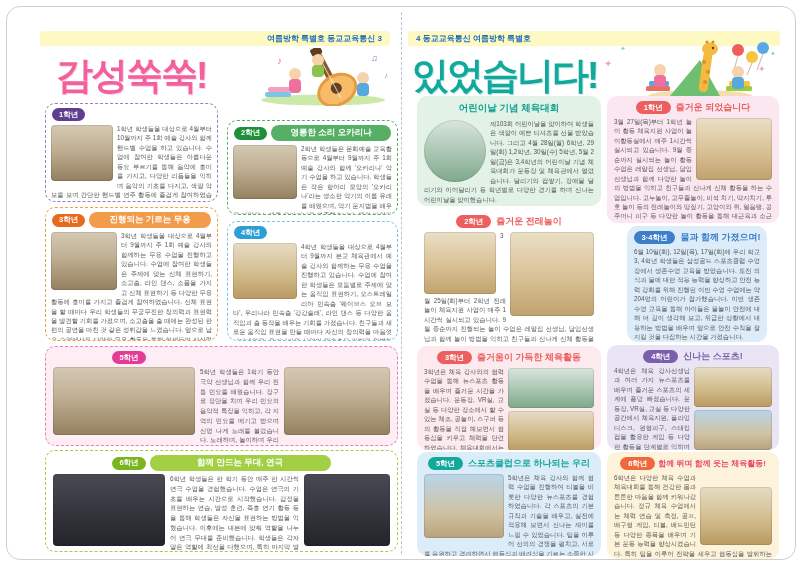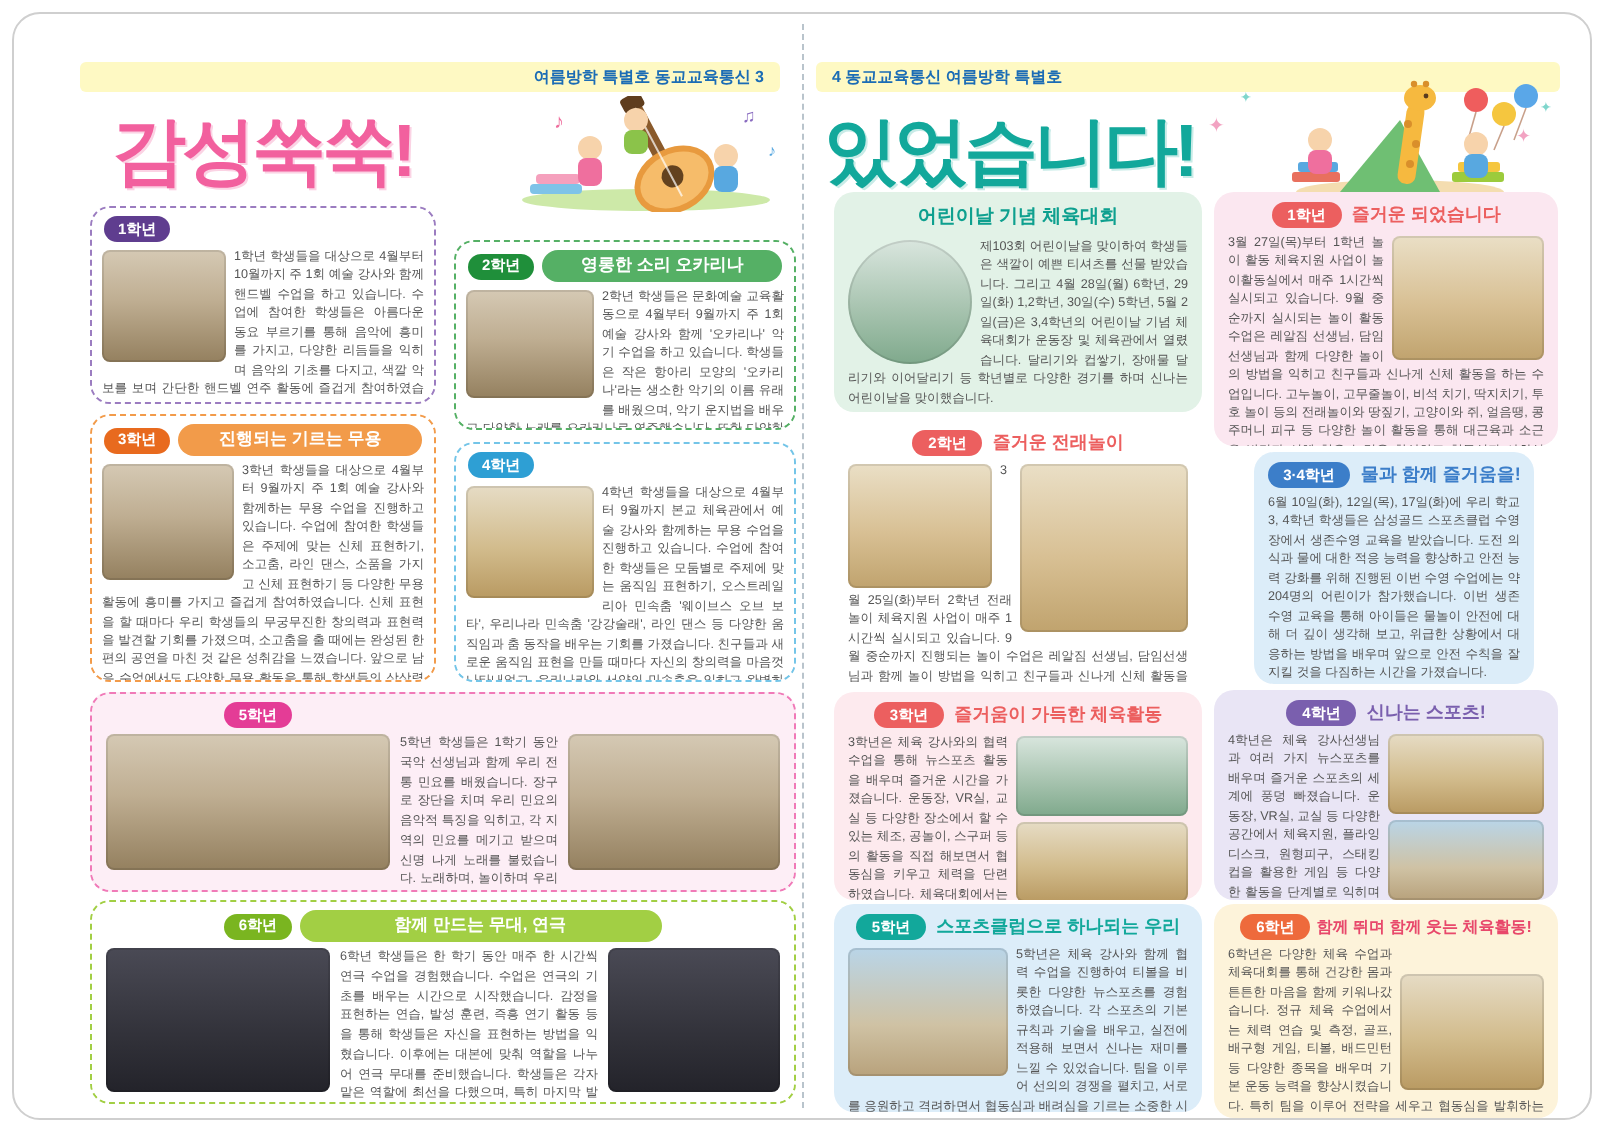--- a/index.html
+++ b/index.html
@@ -221,21 +221,21 @@
     <div class="rbody">
       <div class="ph ph-play fl" style="width:72px;height:62px;"></div>
       <div class="ph ph-play fr" style="width:84px;height:84px;"></div>
       <span>3월 25일(화)부터 2학년 전래놀이 체육지원 사업이 매주 1시간씩 실시되고 있습니다. 9월 중순까지 진행되는 놀이 수업은 레알짐 선생님, 담임선생님과 함께 놀이 방법을 익히고 친구들과 신나게 신체 활동을 하는 수업입니다. 전래놀이는 예로부터 전해 내려오는 민속놀이로 오랜 시간 동안 우리 민족의 문화와 함께해 온 전통 놀이입니다. 고누놀이, 고무줄놀이, 비석치기 등의 전래놀이 활동을 통해 체력이 향상되고, 친구를 배려하는 사회성과 서로 협력하는 공동체 의식을 키울 수 있었습니다.</span>
     </div>
   </section>
 
   <section class="rsec" style="left:607px;top:226px;width:140px;height:116px;background:#dcedf9;margin-left:20px;--c1:#3c7ec9;">
     <div class="rhead">
       <span class="rbadge">3·4학년</span>
-      <span class="rtitle">물과 함께 즐거움을!</span>
+      <span class="rtitle">물과 함께 가졌으며!</span>
     </div>
     <div class="rbody">
       <span>6월 10일(화), 12일(목), 17일(화)에 우리 학교 3, 4학년 학생들은 삼성골드 스포츠클럽 수영장에서 생존수영 교육을 받았습니다. 도전 의식과 물에 대한 적응 능력을 향상하고 안전 능력 강화를 위해 진행된 이번 수영 수업에는 약 204명의 어린이가 참가했습니다. 이번 생존수영 교육을 통해 아이들은 물놀이 안전에 대해 더 깊이 생각해 보고, 위급한 상황에서 대응하는 방법을 배우며 앞으로 안전 수칙을 잘 지킬 것을 다짐하는 시간을 가졌습니다.</span>
     </div>
   </section>
 
   <section class="rsec" style="left:417px;top:346px;width:184px;height:104px;background:#fdeaee;--c1:#ec5f5f;">
     <div class="rhead">
       <span class="rbadge">3학년</span>
       <span class="rtitle">즐거움이 가득한 체육활동</span>

